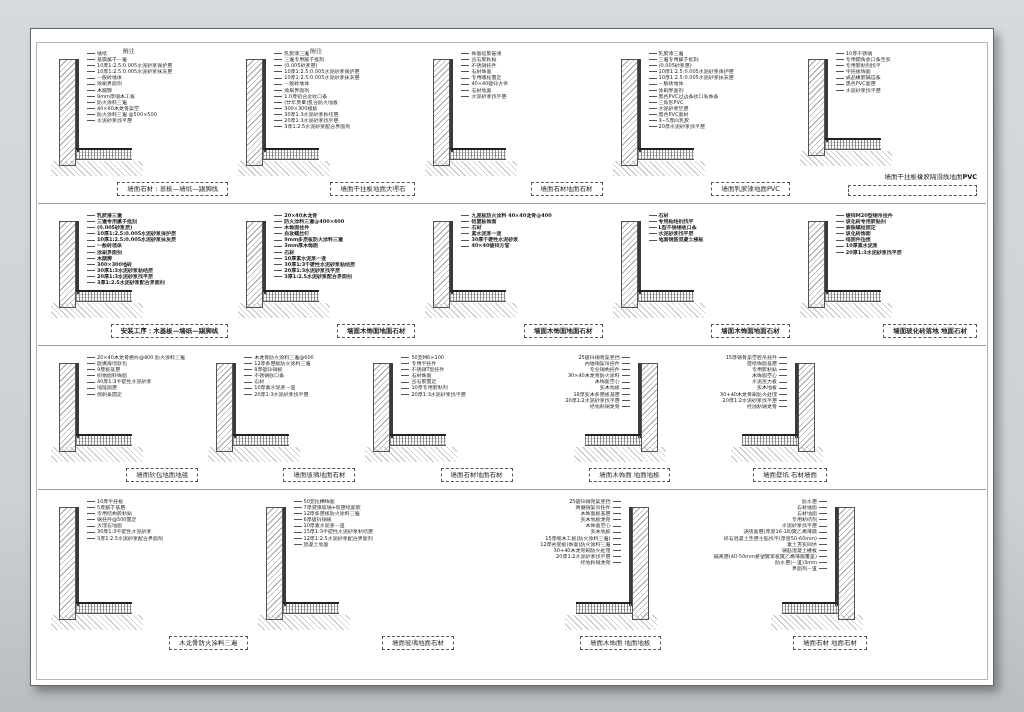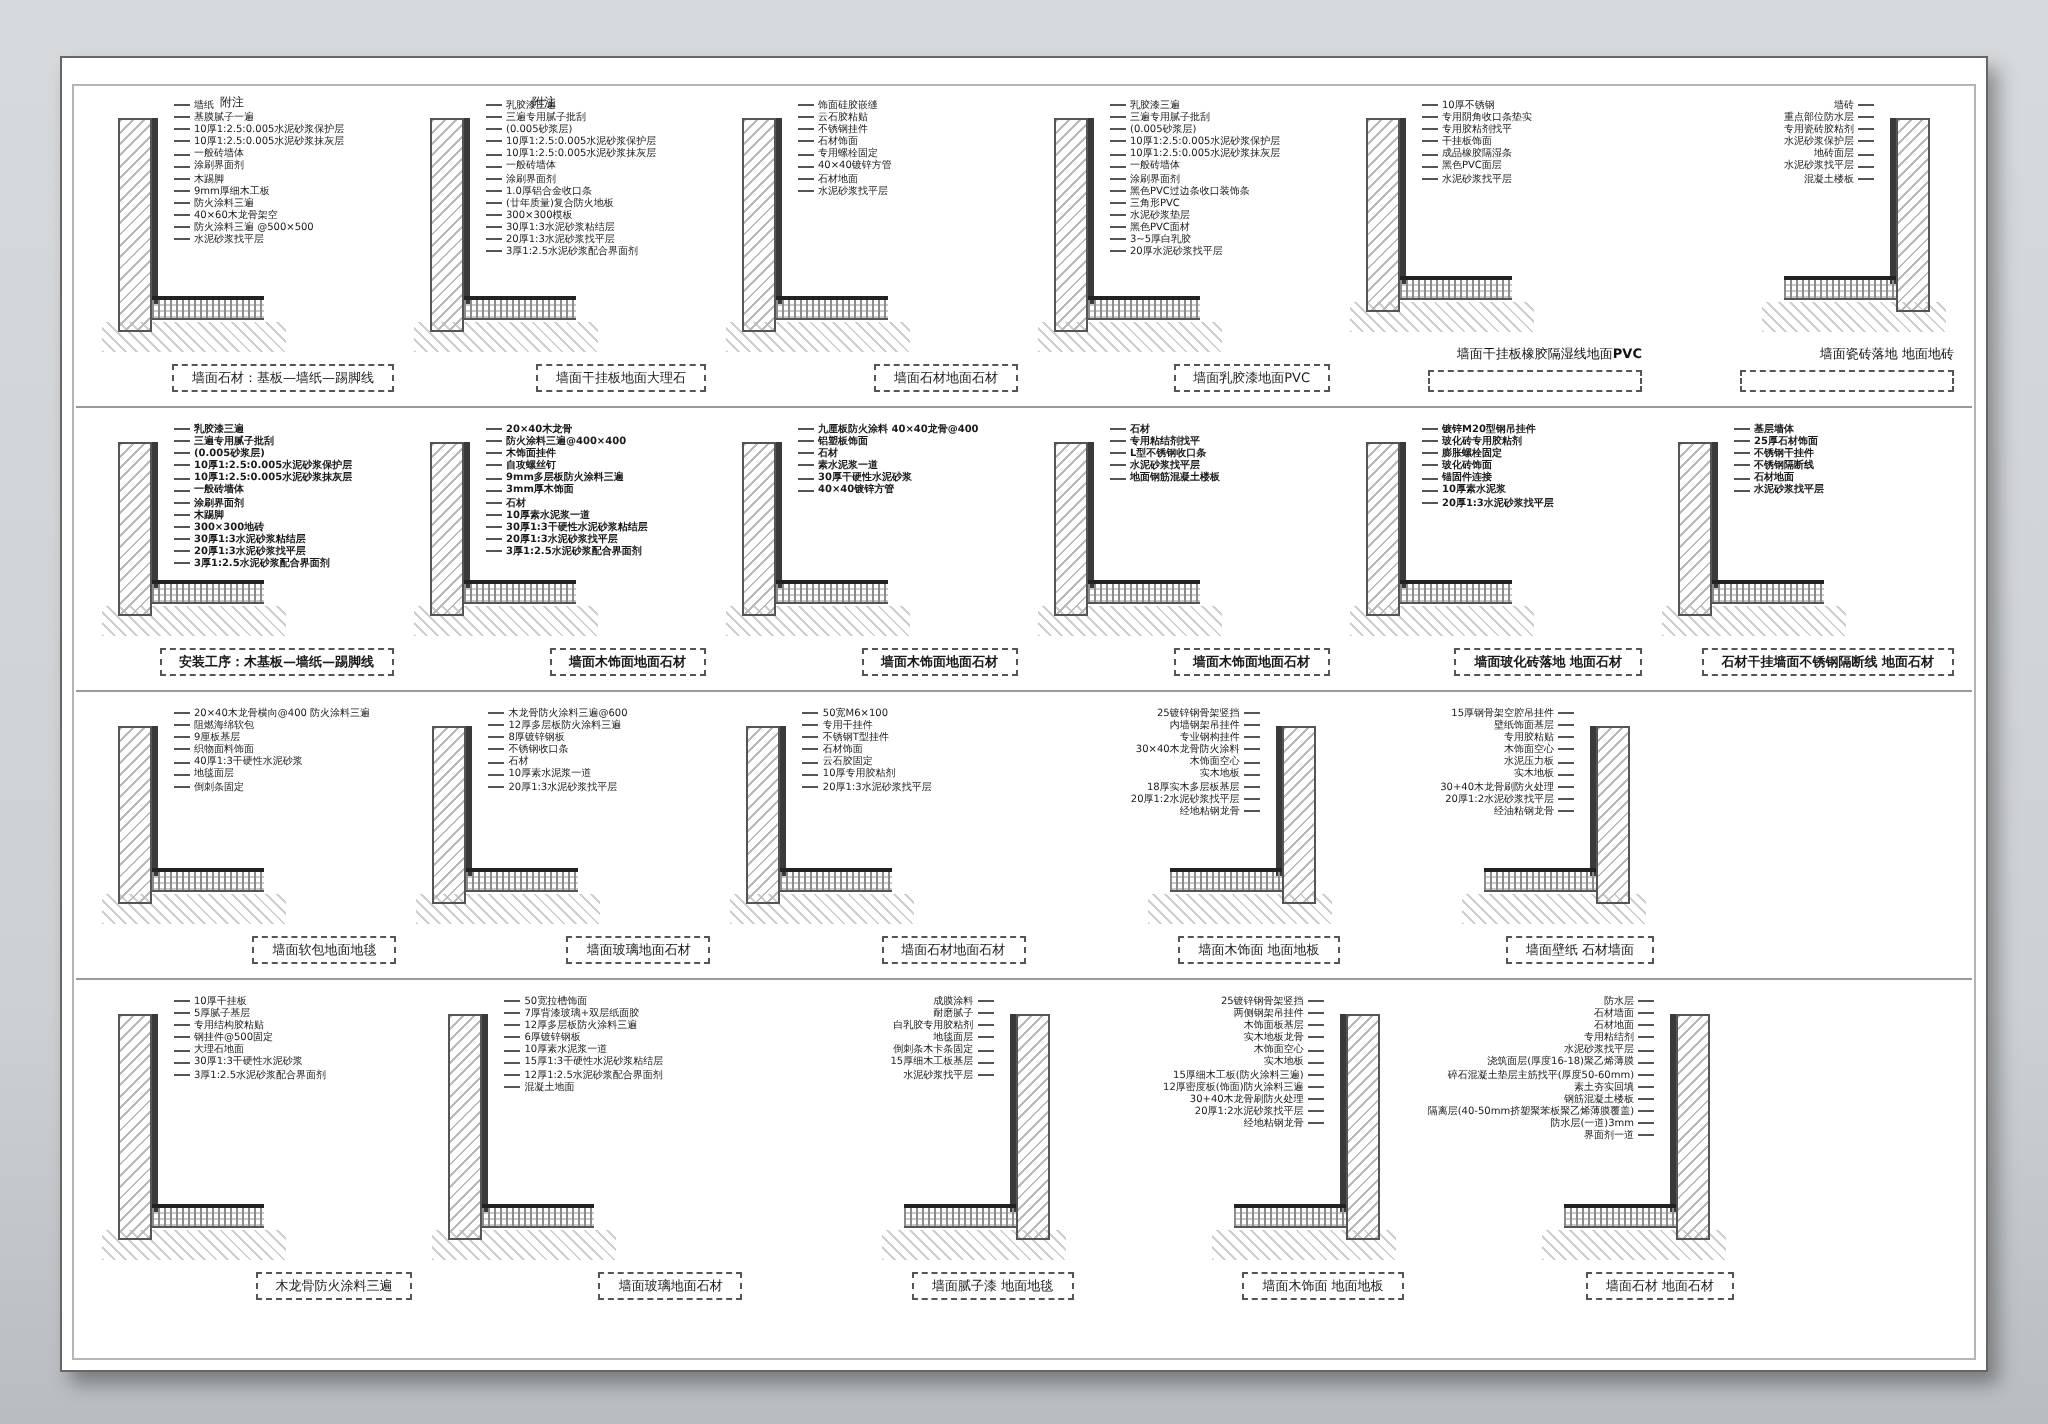--- a/index.html
+++ b/index.html
@@ -176,39 +176,20 @@
             <div class="note">专用胶粘剂找平</div>
             <div class="note">干挂板饰面</div>
             <div class="note">成品橡胶隔湿条</div>
             <div class="note">黑色PVC面层</div>
             <div class="note">水泥砂浆找平层</div>
           </div>
         </div>
         <div class="outtitle"><span>墙面干挂板橡胶隔湿线地面</span><b>PVC</b></div>
         <div class="titlebox empty"></div>
       </div>
-      <div class="detail">
-        <div class="fig right">
-          <div class="ground"></div>
-          <div class="wall"></div>
-          <div class="finish"></div>
-          <div class="floor"></div>
-          <div class="notes">
-            <div class="note">墙砖</div>
-            <div class="note">重点部位防水层</div>
-            <div class="note">专用瓷砖胶粘剂</div>
-            <div class="note">水泥砂浆保护层</div>
-            <div class="note">地砖面层</div>
-            <div class="note">水泥砂浆找平层</div>
-            <div class="note">混凝土楼板</div>
-          </div>
-        </div>
-        <div class="outtitle"><span>墙面瓷砖落地 地面地砖</span></div>
-        <div class="titlebox empty"></div>
-      </div>
     </div>
   <div class="row row-2">
       <div class="detail">
         <div class="fig">
           <div class="ground"></div>
           <div class="wall"></div>
           <div class="finish"></div>
           <div class="floor"></div>
           <div class="notes">
             <div class="note">乳胶漆三遍</div>
@@ -293,37 +274,20 @@
             <div class="note">玻化砖专用胶粘剂</div>
             <div class="note">膨胀螺栓固定</div>
             <div class="note">玻化砖饰面</div>
             <div class="note">锚固件连接</div>
             <div class="note">10厚素水泥浆</div>
             <div class="note">20厚1:3水泥砂浆找平层</div>
           </div>
         </div>
         <div class="titlebox"><span>墙面玻化砖落地 地面石材</span></div>
       </div>
-      <div class="detail">
-        <div class="fig">
-          <div class="ground"></div>
-          <div class="wall"></div>
-          <div class="finish"></div>
-          <div class="floor"></div>
-          <div class="notes">
-            <div class="note">基层墙体</div>
-            <div class="note">25厚石材饰面</div>
-            <div class="note">不锈钢干挂件</div>
-            <div class="note">不锈钢隔断线</div>
-            <div class="note">石材地面</div>
-            <div class="note">水泥砂浆找平层</div>
-          </div>
-        </div>
-        <div class="titlebox"><span>石材干挂墙面不锈钢隔断线 地面石材</span></div>
-      </div>
     </div>
   <div class="row row-3">
       <div class="detail">
         <div class="fig">
           <div class="ground"></div>
           <div class="wall"></div>
           <div class="finish"></div>
           <div class="floor"></div>
           <div class="notes">
             <div class="note">20×40木龙骨横向@400 防火涂料三遍</div>
@@ -444,38 +408,20 @@
             <div class="note">7厚背漆玻璃+双层纸面胶</div>
             <div class="note">12厚多层板防火涂料三遍</div>
             <div class="note">6厚镀锌钢板</div>
             <div class="note">10厚素水泥浆一道</div>
             <div class="note">15厚1:3干硬性水泥砂浆粘结层</div>
             <div class="note">12厚1:2.5水泥砂浆配合界面剂</div>
             <div class="note">混凝土地面</div>
           </div>
         </div>
         <div class="titlebox"><span>墙面玻璃地面石材</span></div>
-      </div>
-      <div class="detail">
-        <div class="fig right">
-          <div class="ground"></div>
-          <div class="wall"></div>
-          <div class="finish"></div>
-          <div class="floor"></div>
-          <div class="notes">
-            <div class="note">成膜涂料</div>
-            <div class="note">耐磨腻子</div>
-            <div class="note">白乳胶专用胶粘剂</div>
-            <div class="note">地毯面层</div>
-            <div class="note">倒刺条木卡条固定</div>
-            <div class="note">15厚细木工板基层</div>
-            <div class="note">水泥砂浆找平层</div>
-          </div>
-        </div>
-        <div class="titlebox"><span>墙面腻子漆 地面地毯</span></div>
       </div>
       <div class="detail">
         <div class="fig right">
           <div class="ground"></div>
           <div class="wall"></div>
           <div class="finish"></div>
           <div class="floor"></div>
           <div class="notes">
             <div class="note">25镀锌钢骨架竖挡</div>
             <div class="note">两侧钢架吊挂件</div>

